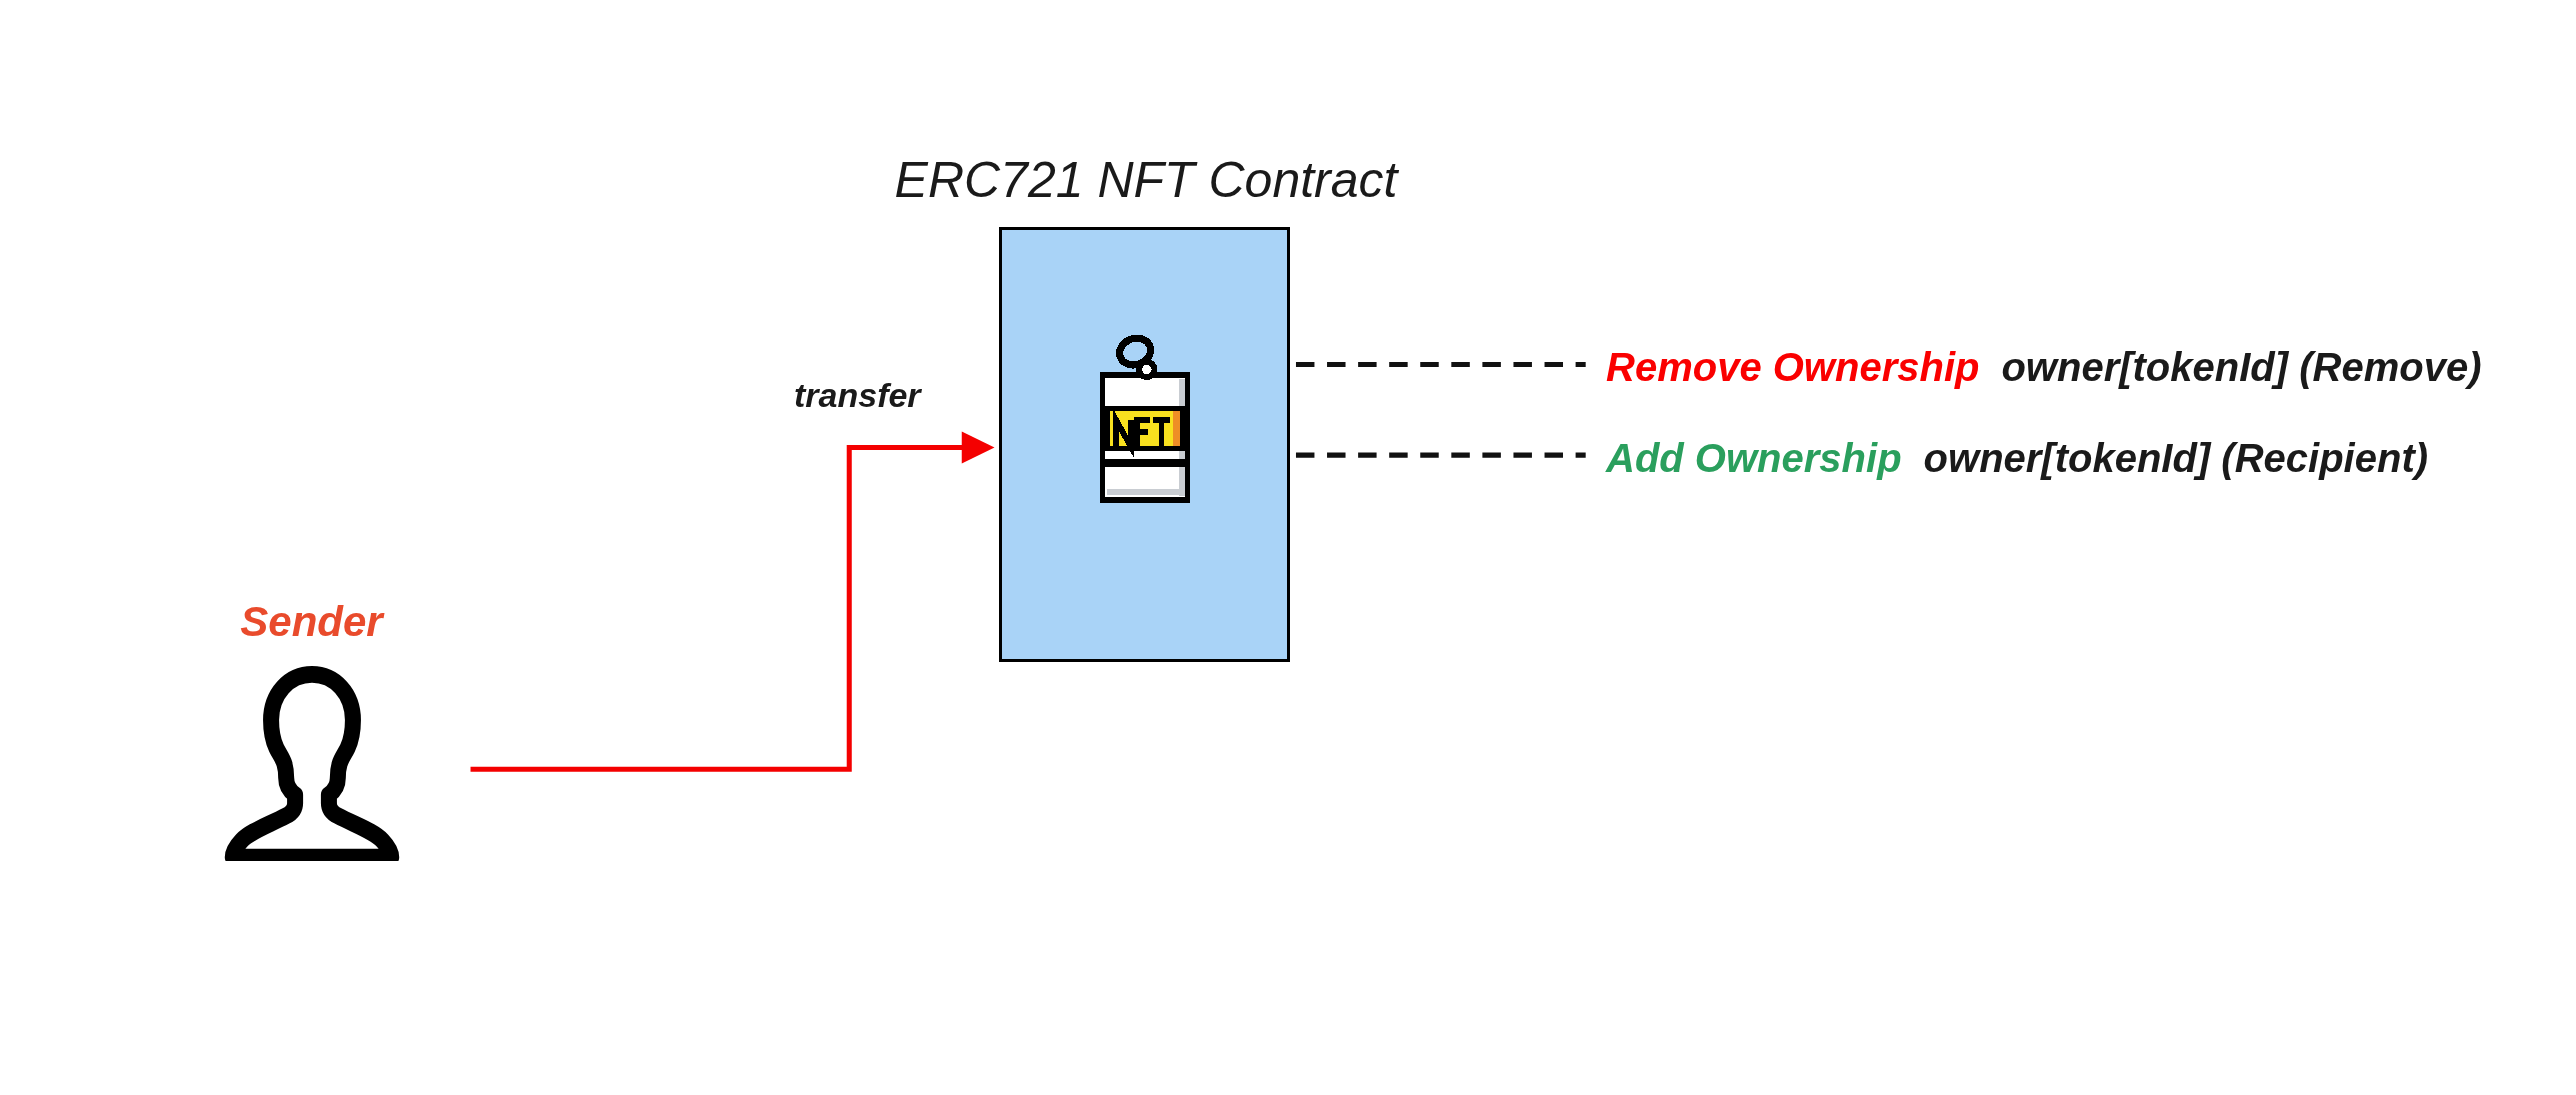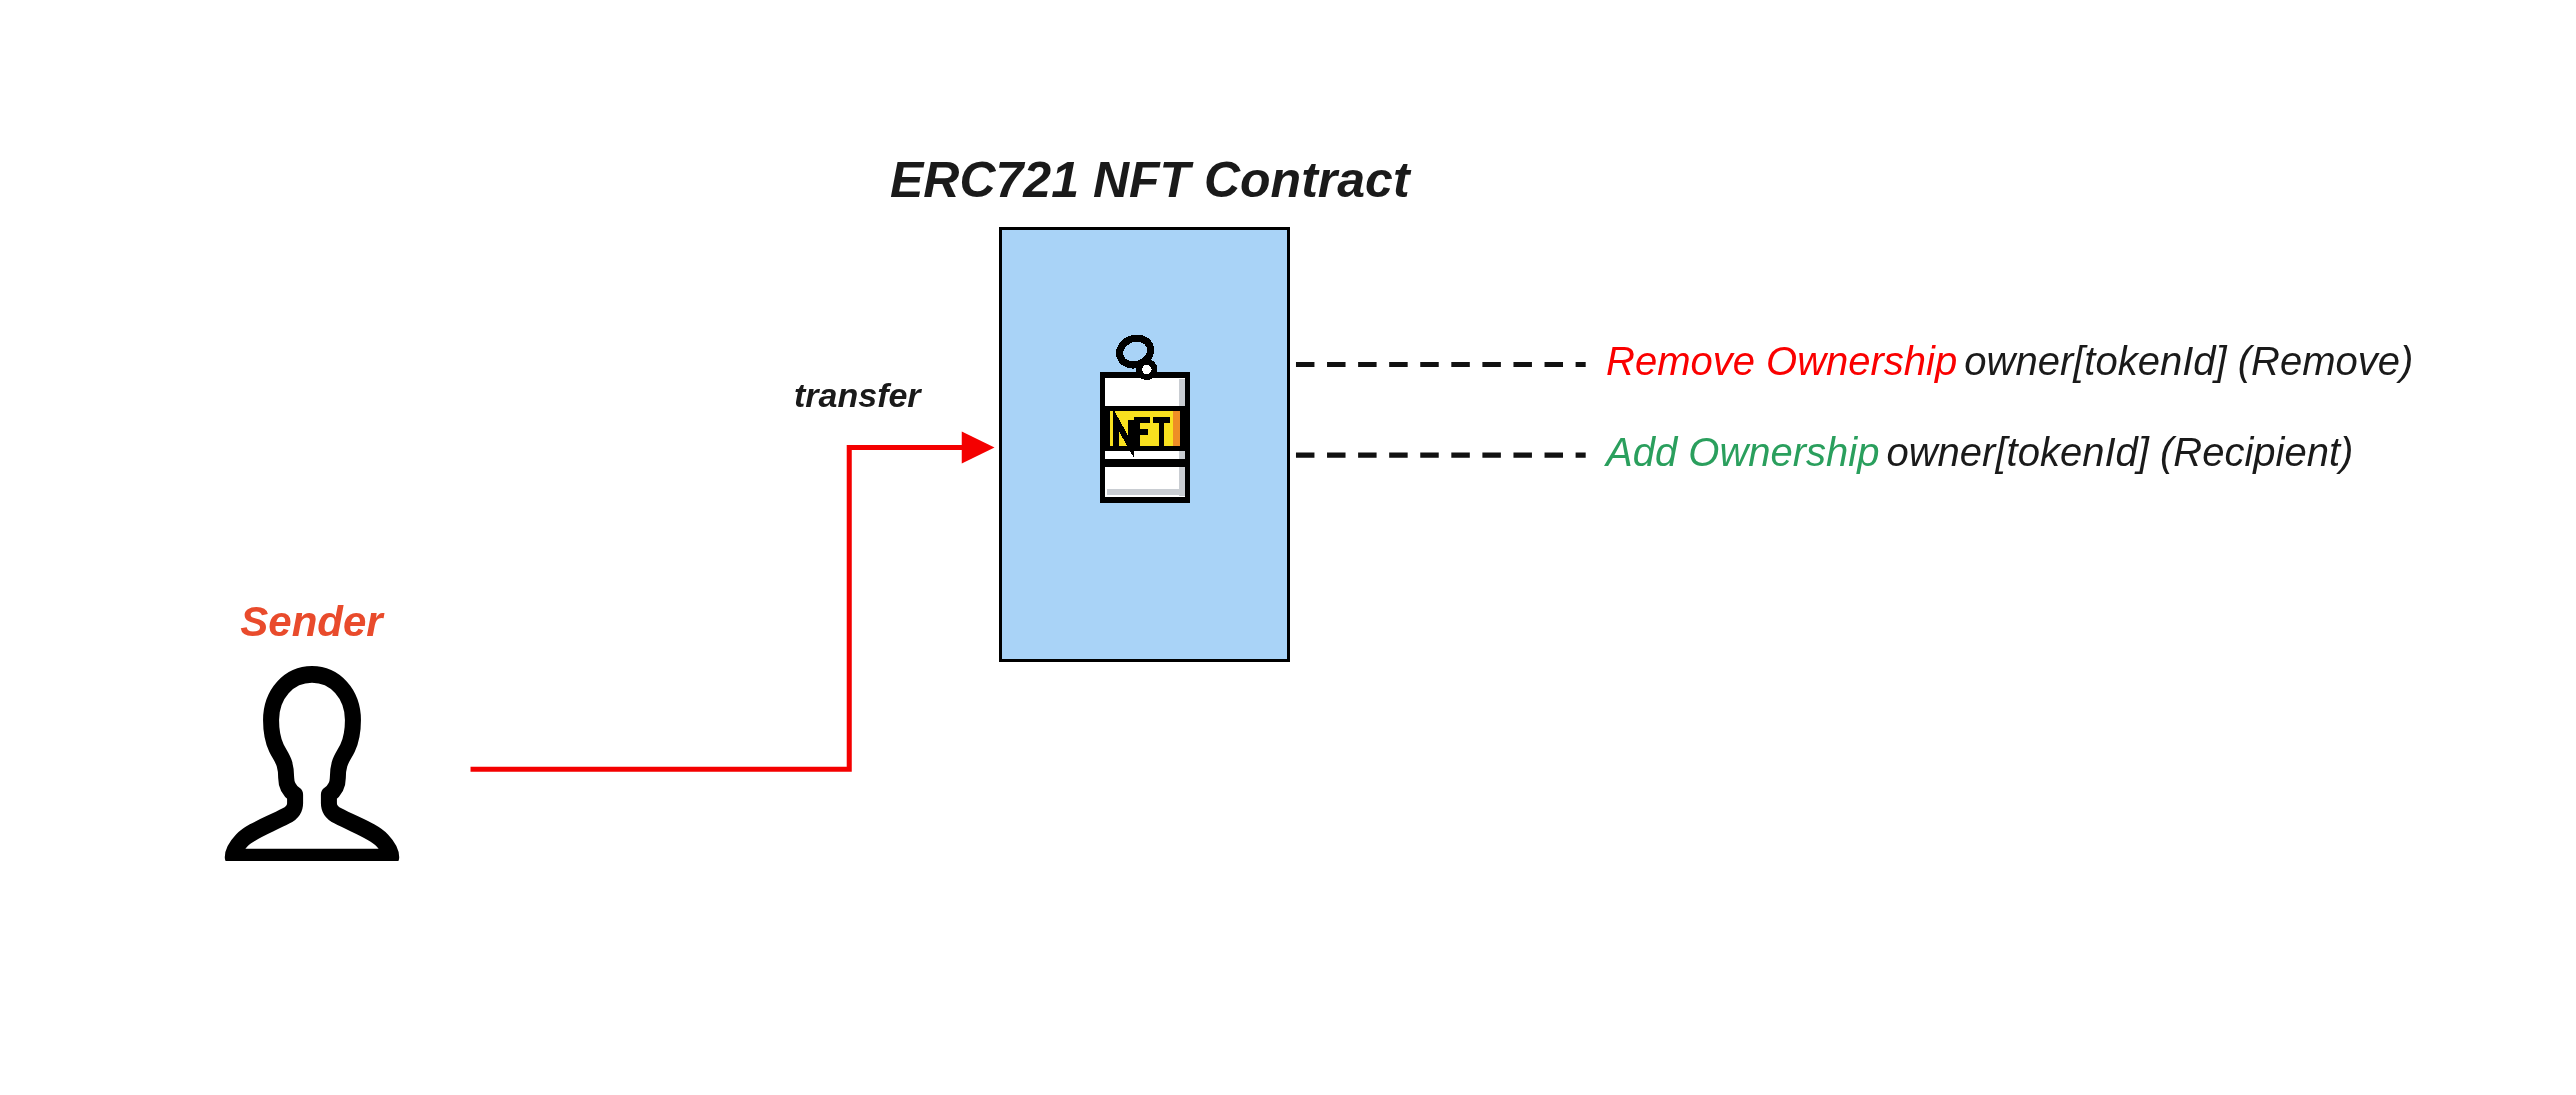--- a/index.html
+++ b/index.html
@@ -6,43 +6,43 @@
   .canvas{
     position:relative;
     width:2576px;height:1095px;
     background:#ffffff;
     font-family:"Liberation Sans", sans-serif;
     overflow:hidden;
   }
   .title{
     position:absolute;left:890px;top:151px;width:512px;
     text-align:center;
-    font-size:50px;font-weight:bold;font-style:italic;
+    font-size:50px;font-weight:normal;font-style:italic;
     color:var(--text-black,#1a1a1a);
     white-space:nowrap;
   }
   .contract-box{
     position:absolute;left:999px;top:227px;width:291px;height:435px;
     background:var(--box-fill,#A9D3F7);
     border:3.4px solid var(--box-border,#000);
     box-sizing:border-box;
     display:flex;align-items:center;justify-content:center;
   }
   .nft-icon{display:block;margin-top:-50px;}
   .transfer-label{
     position:absolute;left:794px;top:376px;width:185px;
     font-size:34px;font-weight:bold;font-style:italic;
     color:var(--text-black,#1a1a1a);
   }
   .connectors{position:absolute;left:0;top:0;width:2576px;height:1095px;}
   .effect-row{
     position:absolute;left:1606px;
-    display:flex;gap:7px;align-items:baseline;
+    display:flex;gap:22px;align-items:baseline;
     white-space:nowrap;
-    font-size:40px;font-weight:normal;font-style:italic;
+    font-size:40px;font-weight:bold;font-style:italic;margin-top:6px;
   }
   .effect-row.row-0{top:339px;}
   .effect-row.row-1{top:430px;}
   .action-red{color:var(--action-red,#FA0000);}
   .action-green{color:var(--action-green,#2A9F5D);}
   .effect-detail{color:var(--text-black,#1a1a1a);}
   .actor{position:absolute;display:flex;flex-direction:column;align-items:center;}
   .actor-sender{left:214px;top:598px;width:195px;}
   .actor-recipient{left:1713px;top:608px;width:196px;}
   .actor-label{

